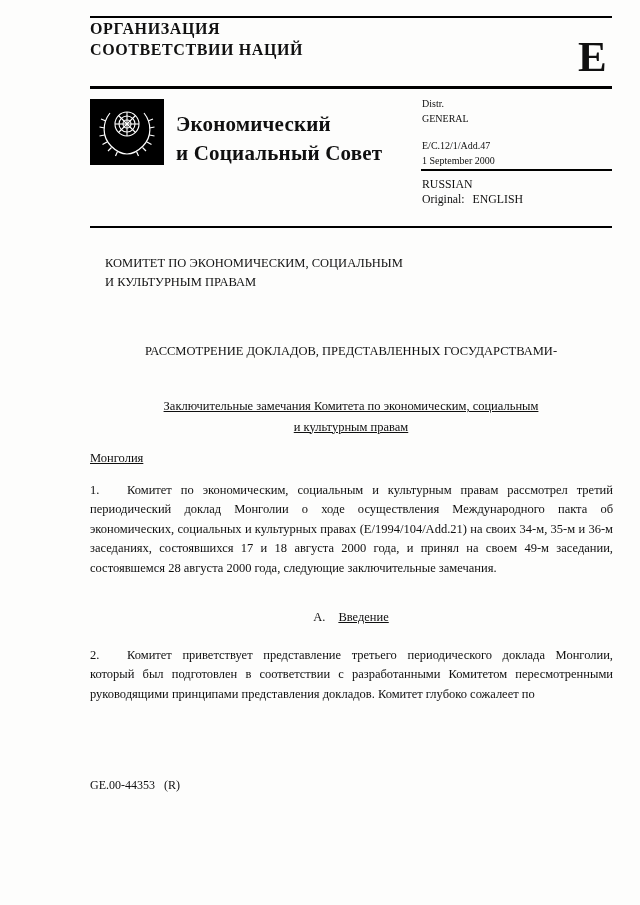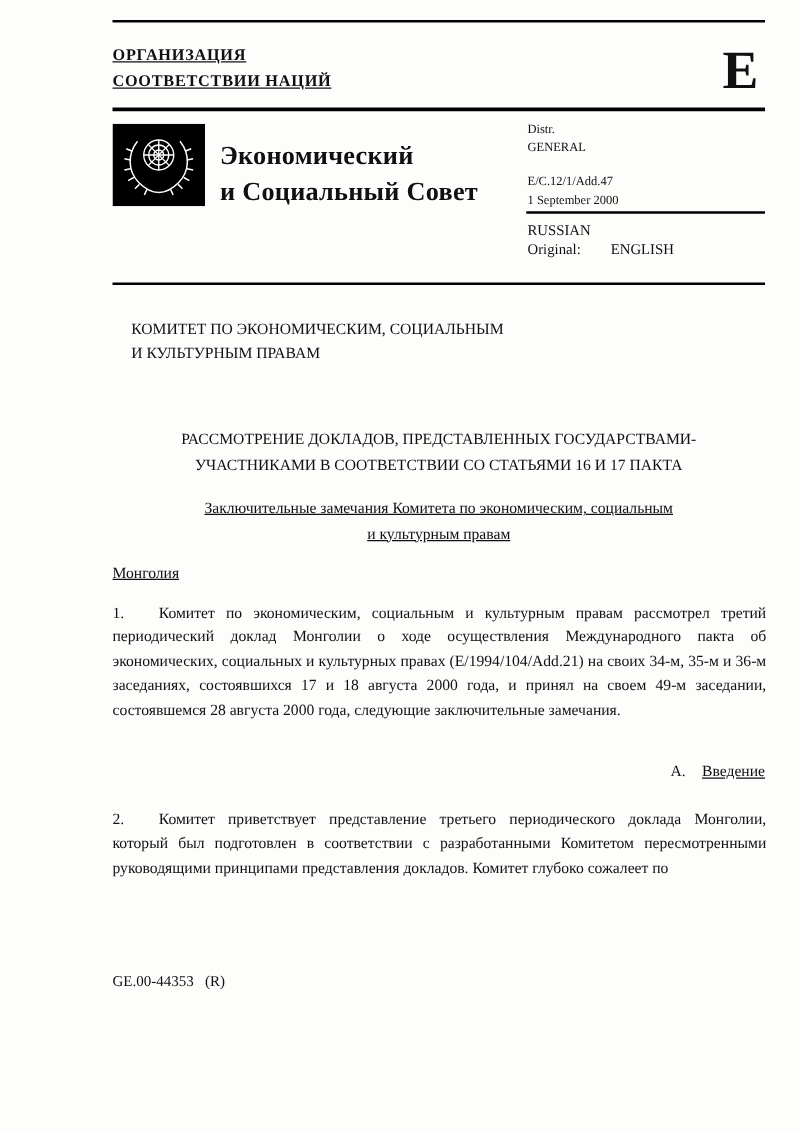--- a/index.html
+++ b/index.html
@@ -10,46 +10,46 @@
     font-family:"Liberation Serif","DejaVu Serif",serif;
   }
   .abs { position:absolute; }
   .rule { position:absolute; background:#000; }
 
   .rule-top   { left:90px;  top:16px;  width:522px; height:2px; }
   .rule-head  { left:90px;  top:86px;  width:522px; height:3px; }
   .rule-info  { left:421px; top:169px; width:191px; height:2px; }
   .rule-mid   { left:90px;  top:226px; width:522px; height:2px; }
 
-  .org-name { left:90px; top:33px; font-size:13px; font-weight:700; line-height:21px; letter-spacing:0.6px;text-decoration:underline; }
+  .org-name { left:90px; top:18px; font-size:16px; font-weight:700; line-height:21px; letter-spacing:0.6px; }
   .series-letter { left:578px; top:34px; font-size:43px; font-weight:700; line-height:46px; }
 
   .emblem { left:90px; top:99px; width:74px; height:66px; }
   .council { left:176px; top:110px; font-size:21px; font-weight:700; line-height:29px; letter-spacing:0.2px; }
 
   .doc-info { left:422px; top:97px; font-size:10px; line-height:14.5px; }
   .doc-info .gap { height:13px; }
   .doc-lang { left:422px; top:177px; font-size:11.8px; line-height:14.5px; }
-  .orig-val { margin-left:24px; }
+  .orig-val { margin-left:8px; }
 
   .committee { left:90px; top:254px; font-size:12.5px; line-height:19px;margin-left:15px; }
 
   .title    { left:90px; top:341px; width:522px; text-align:center; font-size:12.5px; line-height:20.5px; }
   .subtitle { left:90px; top:396px; width:522px; text-align:center; font-size:12.5px; line-height:20.5px; }
   .subtitle .line { text-decoration:underline; }
   .country  { left:90px; top:451px; width:522px; text-align:left; font-size:12.5px; }
   .country .line { text-decoration:underline; }
   .block-line { display:block; }
 
   .para { left:90px; top:0; width:523px; font-size:12.5px; line-height:19.4px; text-align:justify; }
   .para1 { top:481px; }
   .para2 { top:646px; }
   .pnum { display:inline-block; width:37px; }
 
-  .section-a { left:90px; top:610px; width:522px; text-align:right; font-size:12.5px; }
+  .section-a { left:90px; top:610px; width:522px; text-align:center; font-size:12.5px; }
   .section-a .sec-title { text-decoration:underline; margin-left:13px; }
 
   .footer-ref { left:90px; top:778px; font-size:12px; white-space:pre; }
 </style>
 </head>
 <body>
 
 <div class="page">
 
   <div class="rule rule-top"></div>
@@ -103,21 +103,20 @@
 
   <div class="rule rule-mid"></div>
 
   <div class="abs committee">
     <span class="block-line">КОМИТЕТ ПО ЭКОНОМИЧЕСКИМ, СОЦИАЛЬНЫМ</span>
     <span class="block-line">И КУЛЬТУРНЫМ ПРАВАМ</span>
   </div>
 
   <div class="abs title">
     <span class="block-line">РАССМОТРЕНИЕ ДОКЛАДОВ, ПРЕДСТАВЛЕННЫХ ГОСУДАРСТВАМИ-</span>
-    <span class="block-line">УЧАСТНИКАМИ В СООТВЕТСТВИИ СО СТАТЬЯМИ 16 И 17 ПАКТА</span>
   </div>
 
   <div class="abs subtitle">
     <span class="block-line line">Заключительные замечания Комитета по экономическим, социальным</span>
     <span class="block-line line">и культурным правам</span>
   </div>
 
   <div class="abs country">
     <span class="line">Монголия</span>
   </div>

